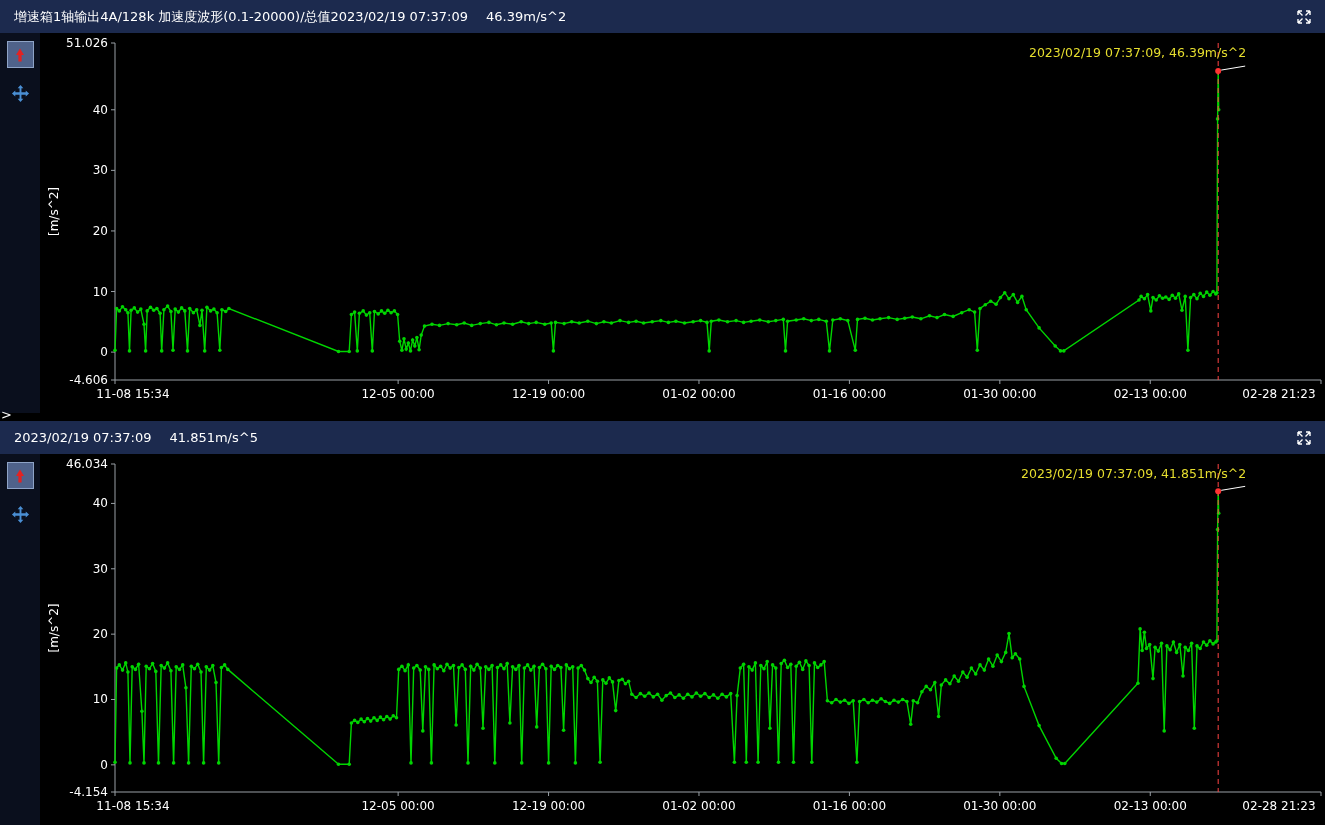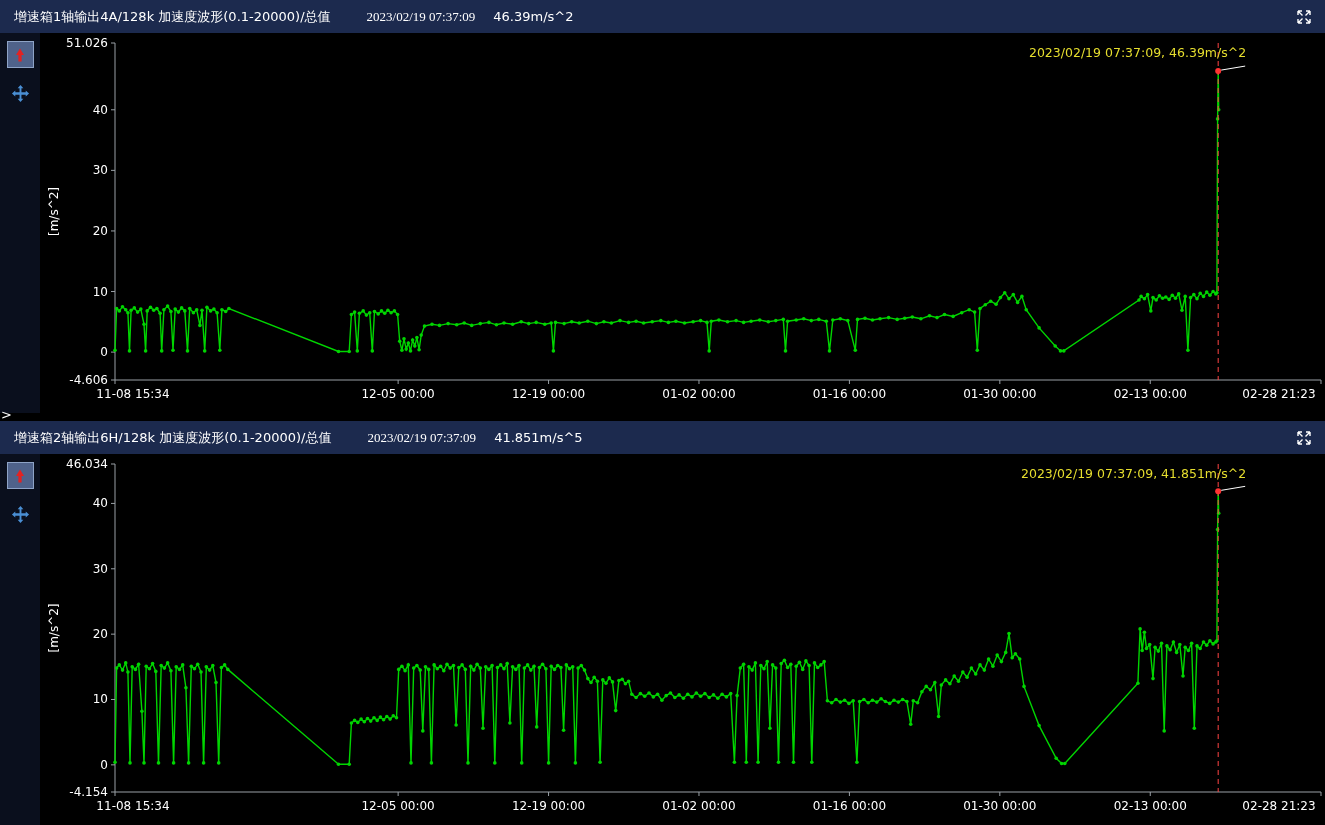--- a/index.html
+++ b/index.html
@@ -2,21 +2,21 @@
 <html><head>
 <meta charset="utf-8">
 <style>
   * { margin:0; padding:0; box-sizing:border-box; }
   html,body { width:1325px; height:825px; background:#000; overflow:hidden;
               font-family:"DejaVu Sans","Liberation Sans",sans-serif; }
   .panel { position:relative; }
   .panel-header { height:33px; background:#1c2a4e; display:flex; align-items:center;
                   color:#fff; font-size:13px; padding:5px 14px; position:relative; }
   .panel-header .title { white-space:nowrap; }
-  .panel-header .timestamp { margin-left:36px; white-space:nowrap;font-family:Liberation Serif, serif; }
+  .panel-header .timestamp { white-space:nowrap; }
   .panel-header .value { margin-left:18px; white-space:nowrap; }
   .fullscreen-btn { position:absolute; right:12px; top:8px; width:18px; height:18px;
                     cursor:pointer; display:flex; align-items:center; justify-content:center; }
   .chart-row { display:flex; }
   .toolcol { width:40px; background:#0a0f1d; display:flex; flex-direction:column;
              align-items:center; padding-top:8px; gap:14px; }
   .tool-btn { width:27px; height:27px; background:#4f628a; border:1px solid #8ea3c6;
               display:flex; align-items:center; justify-content:center; cursor:pointer; }
   .pan-btn { width:22px; height:22px; display:flex; align-items:center;
              justify-content:center; cursor:pointer; }
@@ -296,21 +296,20 @@
         </svg>
     </div>
   </section>
 
   <div class="divider">
     <span class="collapse">&gt;</span>
   </div>
 
   <section class="panel">
     <header class="panel-header">
-      <span class="title">增速箱2轴输出6H/128k 加速度波形(0.1-20000)/总值</span>
       <span class="timestamp">2023/02/19 07:37:09</span>
       <span class="value">41.851m/s^5</span>
       <span class="fullscreen-btn">
         <svg width="16" height="16" viewBox="0 0 16 16">
           <g stroke="#fff" stroke-width="1.4" fill="none">
             <path d="M9.5 6.5L14 2M14 2h-4M14 2v4"></path>
             <path d="M6.5 9.5L2 14M2 14h4M2 14v-4"></path>
             <path d="M6.5 6.5L2 2M2 2h4M2 2v4"></path>
             <path d="M9.5 9.5L14 14M14 14h-4M14 14v-4"></path>
           </g>

